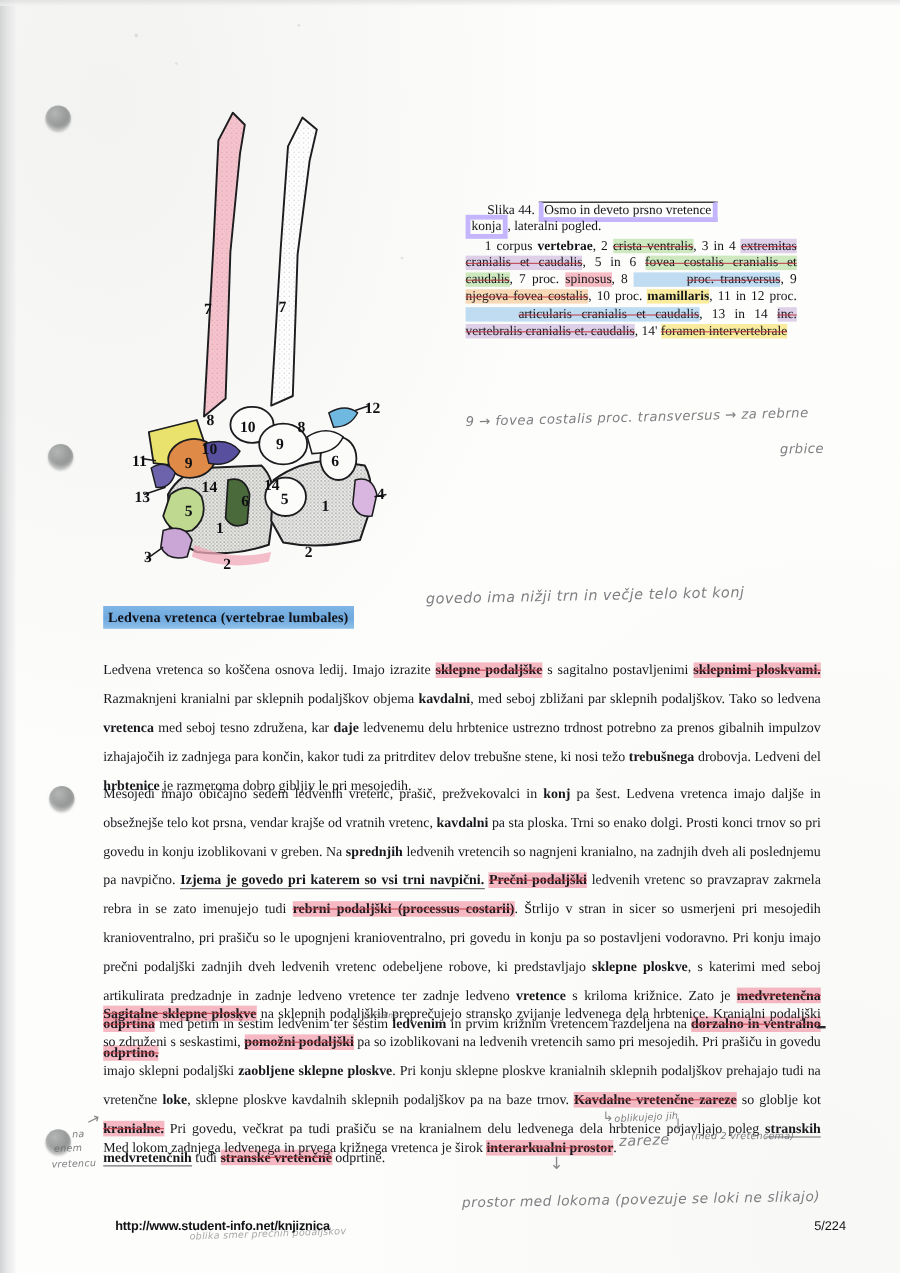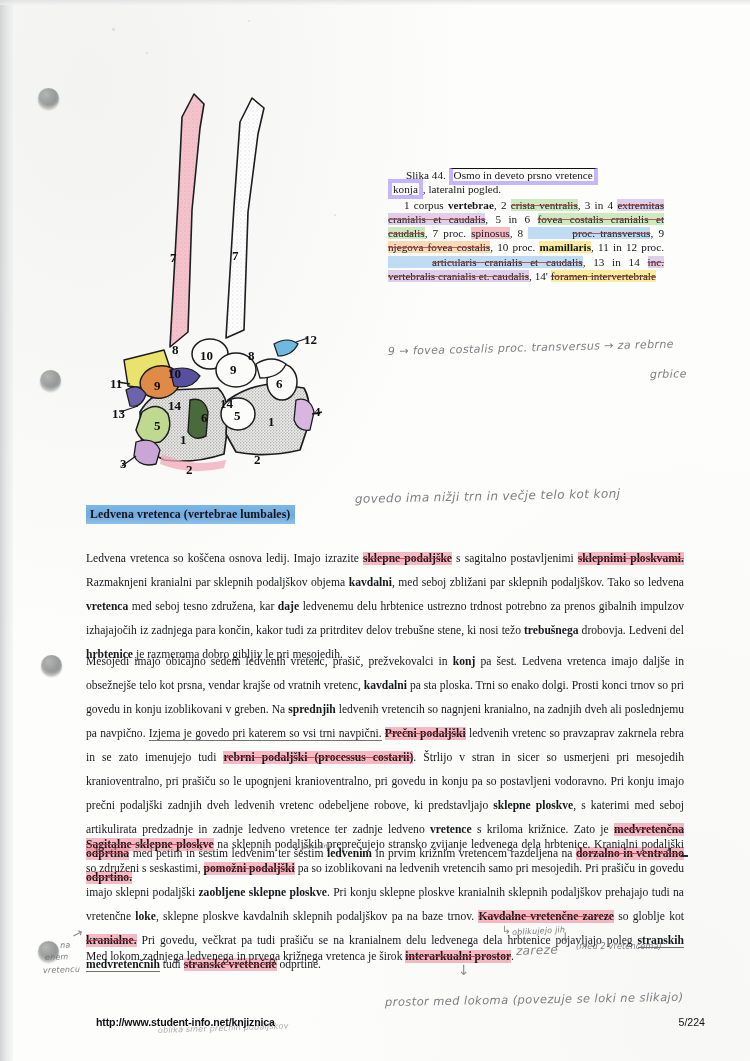--- a/index.html
+++ b/index.html
@@ -120,21 +120,21 @@
 
   
   .hl-pink   { background: rgba(243,148,162,.62); }
   .hl-pink2  { background: rgba(240,130,148,.55); }
   .hl-yellow { background: rgba(246,225,96,.60); }
   .hl-green  { background: rgba(168,216,140,.55); }
   .hl-blue   { background: rgba(150,198,235,.60); padding-left: 44px; }
   .hl-purple { background: rgba(196,166,214,.52); }
   .hl-orange { background: rgba(246,186,120,.52); }
   .strike    { text-decoration: line-through; text-decoration-color: rgba(190,60,70,.85); text-decoration-thickness: 1px; }
-  .underl    { border-bottom: 1px solid rgba(90,90,95,.85); }
+  .underl    { border-bottom: 1px solid rgba(90,90,95,.85); font-weight: bold; }
   .bold      { font-weight: bold; }
 
   
   .hand {
     position: absolute;
     font-family: "DejaVu Sans", sans-serif;
     color: #6e6e72;
     font-size: 11px;
     font-style: italic;
     letter-spacing: .4px;

